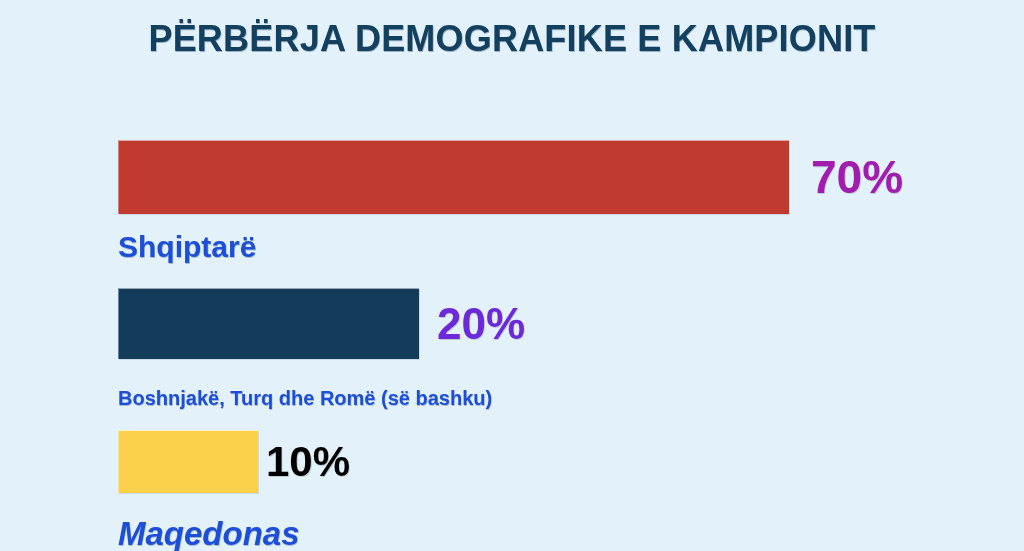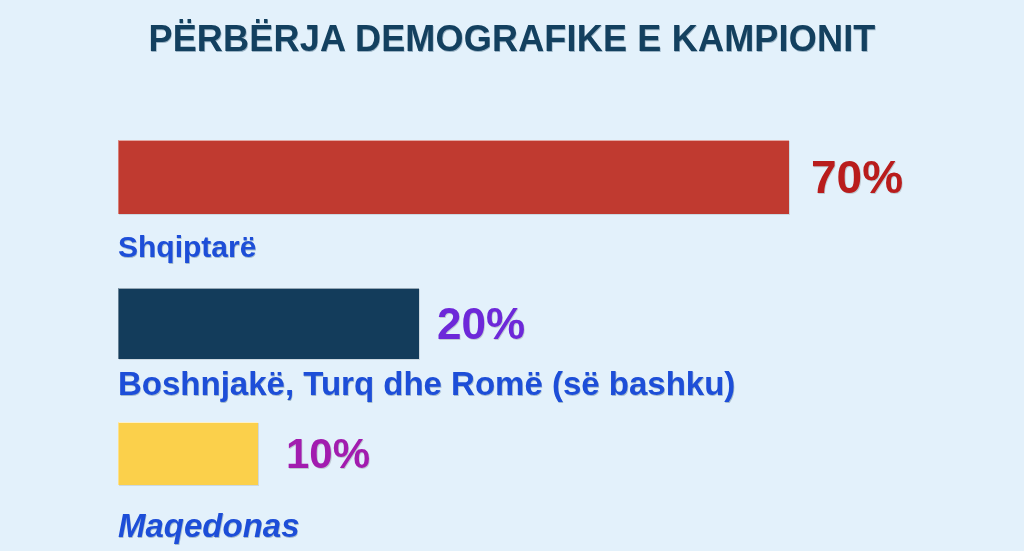--- a/index.html
+++ b/index.html
@@ -77,33 +77,33 @@
     font-family: "Liberation Sans", sans-serif;
     font-weight: bold;
     color: #1d4ed8;
     white-space: nowrap;
     line-height: 1;
     text-shadow: 0.6px 0.6px 0 rgba(19,64,95,0.30);
   }
 
   
   #group-0 .bar       { width: 671px; height: 74px; background: #c03a30; }
-  #group-0 .bar-value { font-size: 46px; color: #b91c1c; margin-left: 22px; }
+  #group-0 .bar-value { font-size: 46px; color: #a21caf; margin-left: 22px; }
   #group-0 .bar-label { font-size: 30px; margin-top: 18px; }
 
   
   #group-1 { margin-top: 26px; }
   #group-1 .bar       { width: 301px; height: 71px; background: #133c5b; }
   #group-1 .bar-value { font-size: 44px; color: #6d28d9; margin-left: 18px; }
-  #group-1 .bar-label { font-size: 33px; margin-top: 8px; }
+  #group-1 .bar-label { font-size: 20px; margin-top: 29px; }
 
   
   #group-2 { margin-top: 22px; }
   #group-2 .bar       { width: 140px; height: 63px; background: #fbd04b; border-top-color: rgba(255,255,255,0.7); }
-  #group-2 .bar-value { font-size: 42px; color: #a21caf; margin-left: 28px; }
+  #group-2 .bar-value { font-size: 42px; color: #000000; margin-left: 8px; }
   #group-2 .bar-label { font-size: 33px; margin-top: 24px; font-style: italic; }
 </style>
 </head>
 <body>
 
 <div id="chart-root">
 
   <div class="chart-title">PËRBËRJA DEMOGRAFIKE E KAMPIONIT</div>
 
   <div class="bars">

